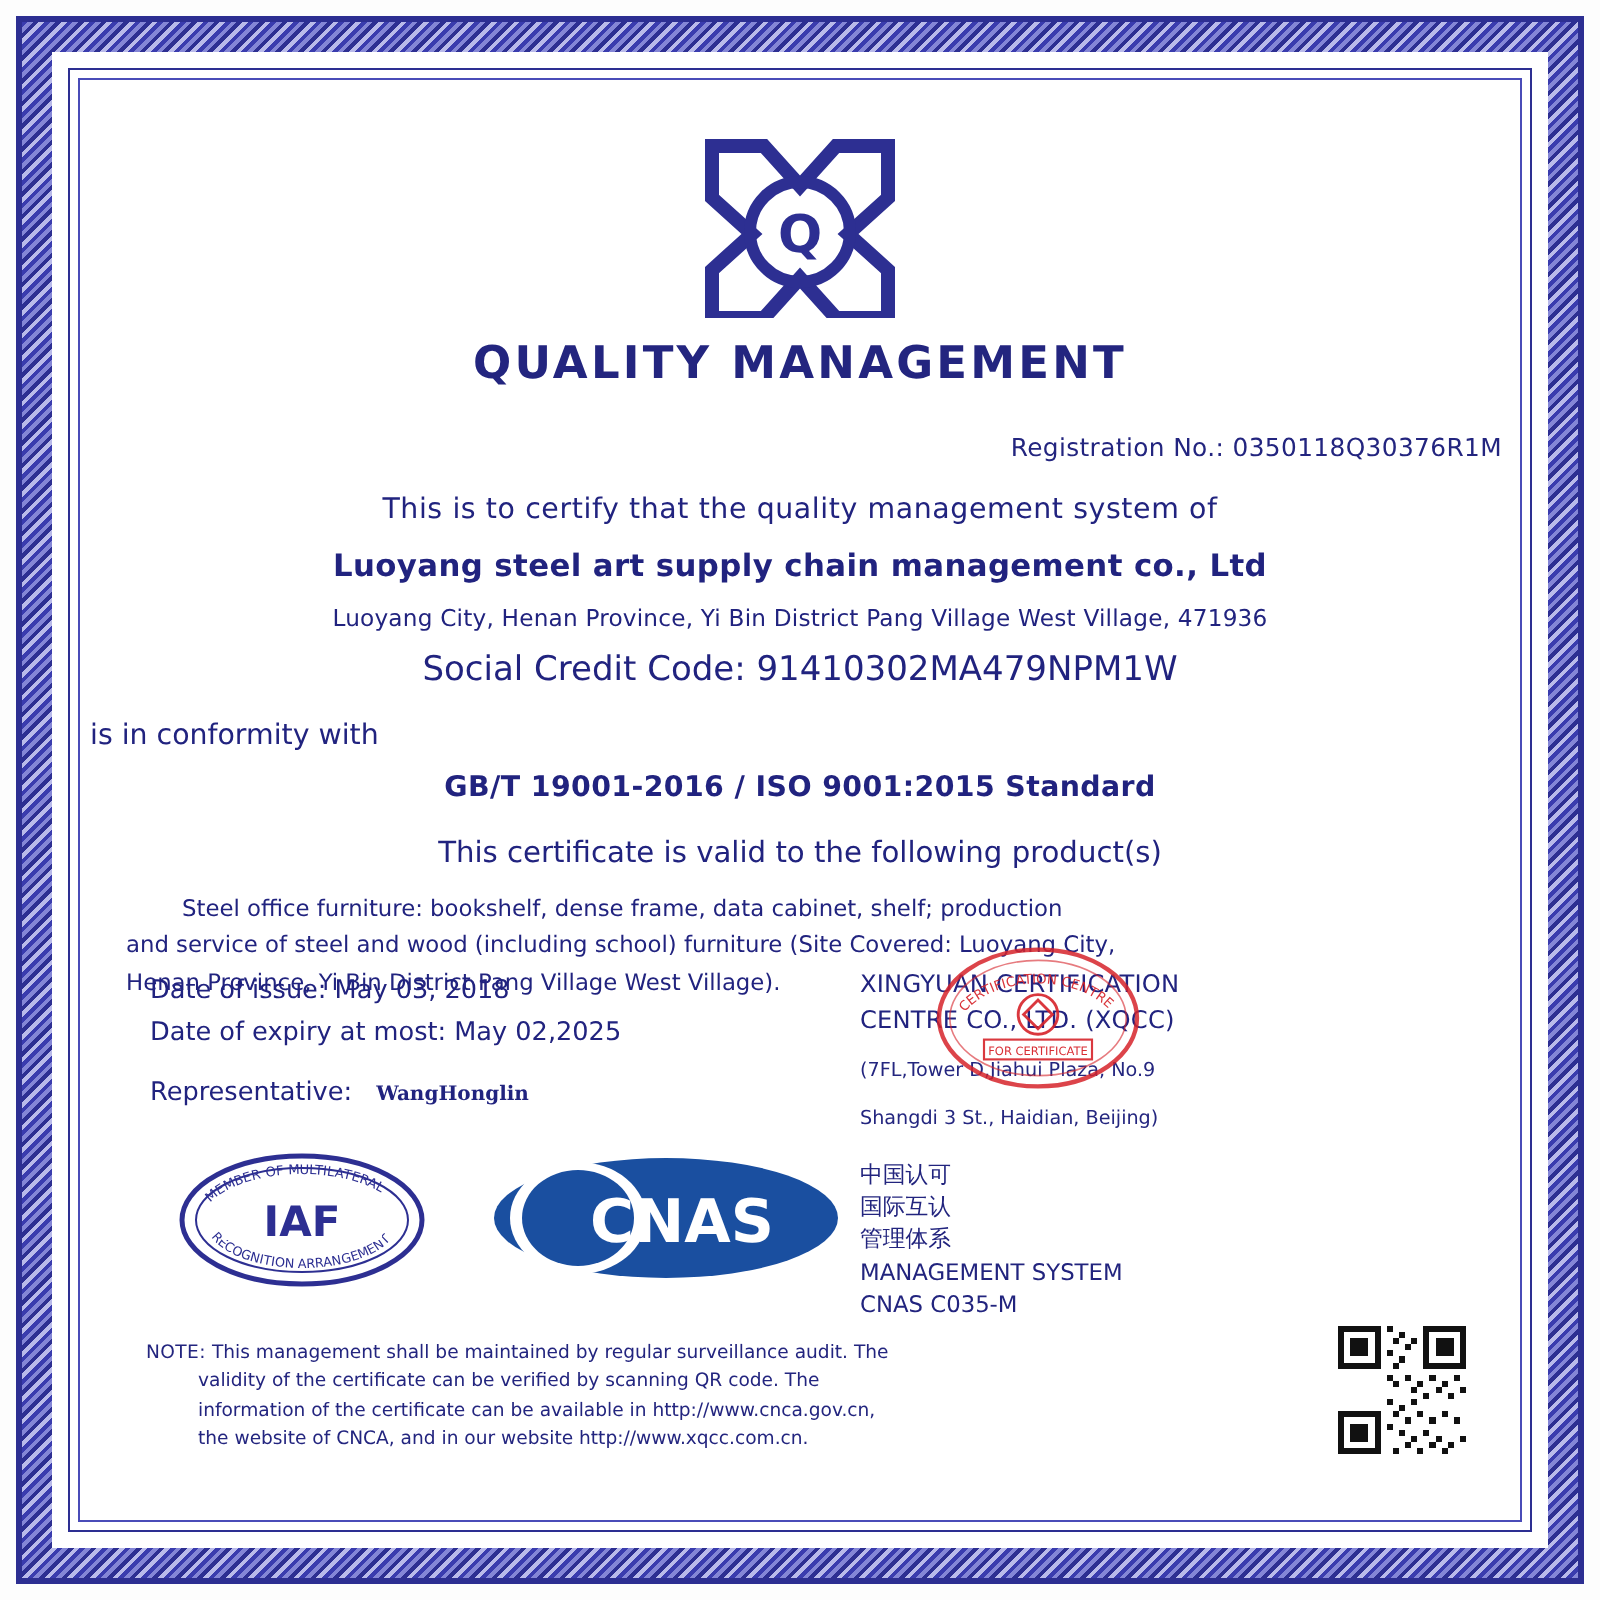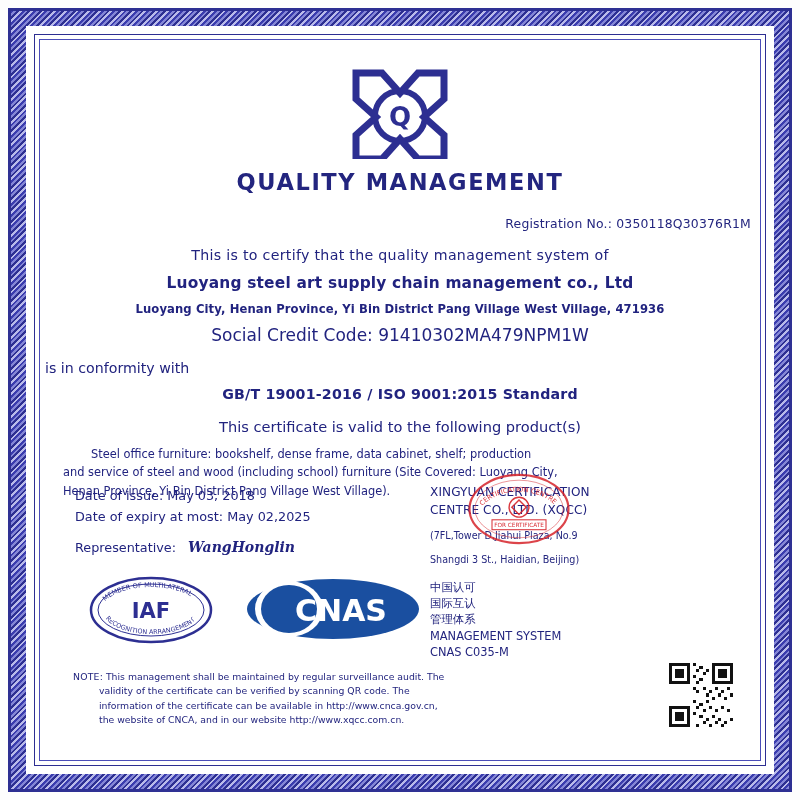--- a/index.html
+++ b/index.html
@@ -107,21 +107,20 @@
     letter-spacing: .2px;
     font-family: "DejaVu Sans", sans-serif;
   }
 
   .address {
     text-align: center;
     font-size: 11.6px;
     margin-top: 10px;
     letter-spacing: .1px;
     font-family: "DejaVu Sans", sans-serif;
-    font-weight: bold;
   }
 
   .credit {
     text-align: center;
     font-size: 17px;
     margin-top: 9px;
     font-family: "DejaVu Sans", sans-serif;
   }
 
   .conformity {
@@ -168,23 +167,22 @@
     font-family: "DejaVu Sans", sans-serif;
   }
   .sig-row { white-space: nowrap; }
   .rep-row {
     margin-top: 9px;
     font-size: 12.8px;
     white-space: nowrap;
   }
   .rep-name {
     font-family: "DejaVu Serif", serif;
-    font-style: italic;
     font-weight: bold;
-    font-size: 14px;
+    font-size: 10px;
     margin-left: 8px;
   }
 
   
   .issuer-block {
     position: absolute;
     left: 385px;
     top: 438px;
     width: 230px;
     font-size: 11.6px;

